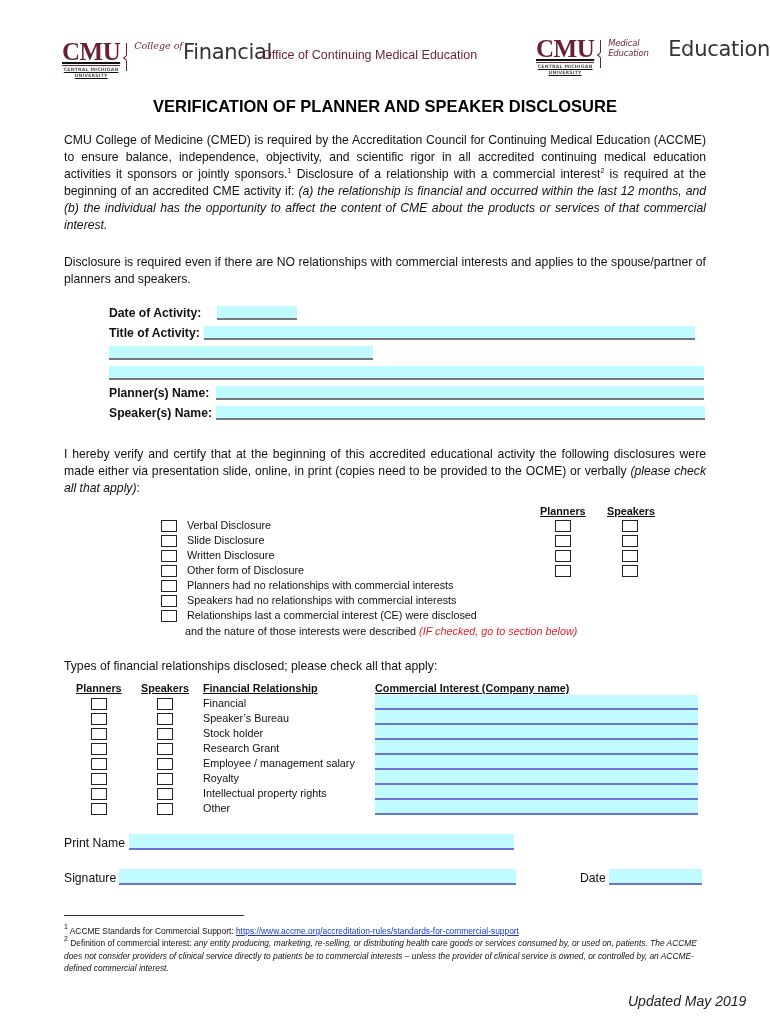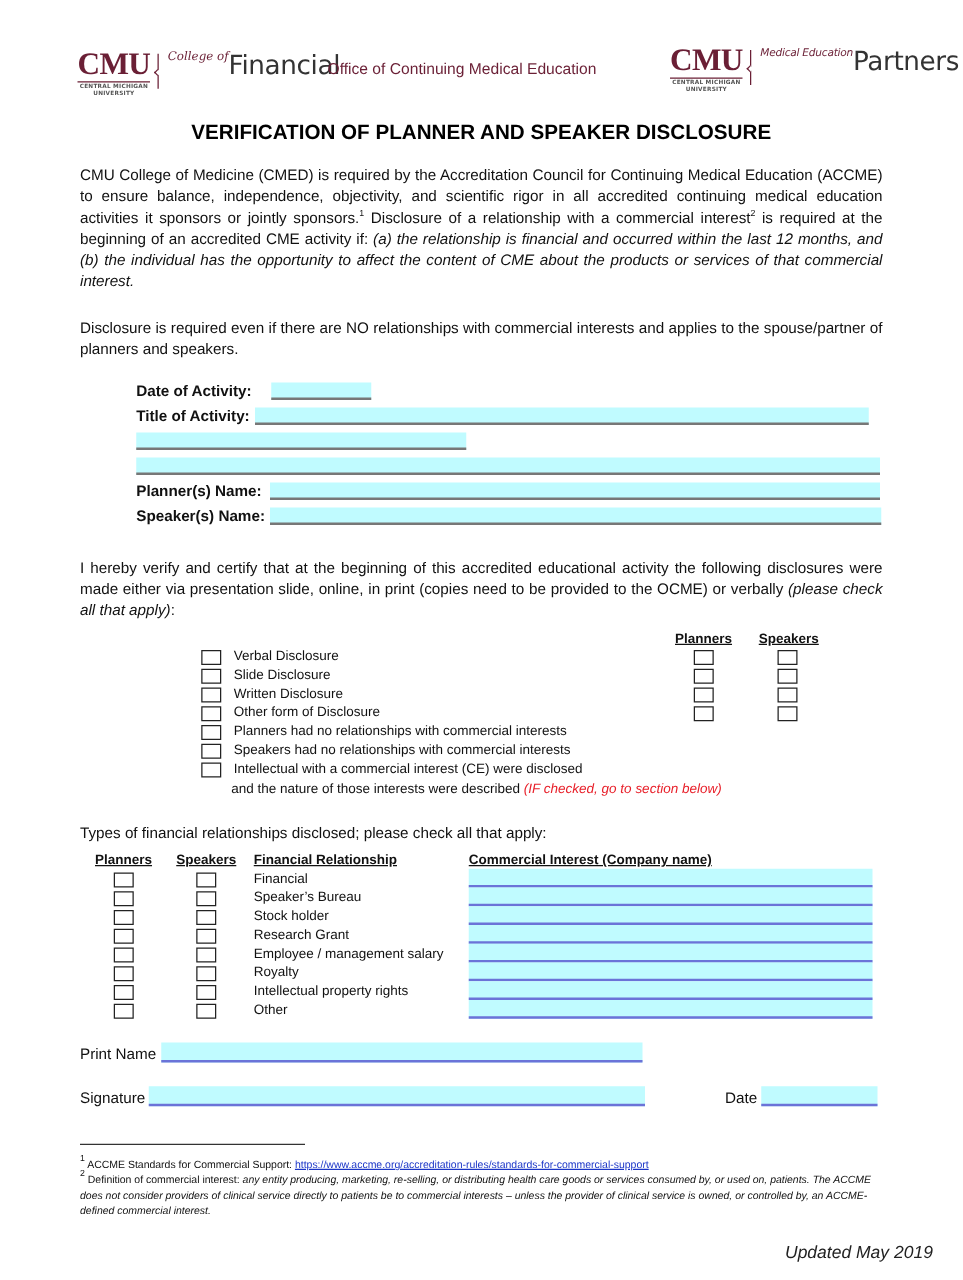--- a/index.html
+++ b/index.html
@@ -2,21 +2,21 @@
 <html><head>
 <meta charset="utf-8">
 <style>
   html, body { margin:0; padding:0; background:#ffffff; }
   body { width:770px; height:1024px; position:relative; overflow:hidden;
          font-family:"Liberation Sans", sans-serif; color:#111; }
   .abs { position:absolute; }
 
   
   .logo { position:absolute; display:flex; align-items:flex-start; }
-  .cmu-block { display:flex; flex-direction:column; align-items:center; }
+  .cmu-block { display:flex; flex-direction:column; align-items:center;text-decoration:underline; }
   .cmu-word { font-family:"Liberation Serif", serif; font-weight:bold; color:#6a1f35;
               font-size:25px; line-height:22px; letter-spacing:-0.5px; }
   .cmu-rule { width:58px; height:1px; background:#6a1f35; margin-top:2px; }
   .cmu-sub { font-family:"DejaVu Sans", sans-serif; font-size:4.6px; font-weight:bold;
              color:#555; line-height:5.5px; text-align:center; margin-top:1px; letter-spacing:0.2px; }
   .logo-divider { width:1px; height:28px; background:#6a1f35; margin:2px 7px 0 6px; position:relative; }
   .logo-divider::after { content:""; position:absolute; left:-2px; top:13px; width:3px; height:3px;
                          border-left:1px solid #6a1f35; border-bottom:1px solid #6a1f35; transform:rotate(45deg); background:#fff; }
   .logo-text { display:flex; }
   .logo-small { font-family:"DejaVu Serif", serif; font-style:italic; font-size:9.5px; color:#6a1f35; line-height:10px; }
@@ -77,21 +77,21 @@
     <div class="cmu-word">CMU</div>
     <div class="cmu-rule"></div>
     <div class="cmu-sub">
       <div>CENTRAL MICHIGAN</div>
       <div>UNIVERSITY</div>
     </div>
   </div>
   <div class="logo-divider"></div>
   <div class="logo-text">
     <div class="logo-small2">Medical Education</div>
-    <div class="logo-big">Partners</div>
+    <div class="logo-big">Education</div>
   </div>
 </div>
 
 <h1 class="title">VERIFICATION OF PLANNER AND SPEAKER DISCLOSURE</h1>
 
 <div class="para" style="top:132px;">
   <span>CMU College of Medicine (CMED) is required by the Accreditation Council for Continuing Medical Education (ACCME) to ensure balance, independence, objectivity, and scientific rigor in all accredited continuing medical education activities it sponsors or jointly sponsors.</span><sup>1</sup><span>  Disclosure of a relationship with a commercial interest</span><sup>2</sup><span> is required at the beginning of an accredited CME activity if:  </span><i>(a) the relationship is financial and occurred within the last 12 months, and (b) the individual has the opportunity to affect the content of CME about the products or services of that commercial interest.</i>
 </div>
 
 <div class="para" style="top:254px;">Disclosure is required even if there are NO relationships with commercial interests and applies to the spouse/partner of planners and speakers.</div>
@@ -138,21 +138,21 @@
     <div class="cb" style="left: 622px; top: 550px;"></div>
     <div class="cb" style="left: 161px; top: 565px;"></div>
     <div class="cb-label" style="left: 187px; top: 564px;">Other form of Disclosure</div>
     <div class="cb" style="left: 555px; top: 565px;"></div>
     <div class="cb" style="left: 622px; top: 565px;"></div>
     <div class="cb" style="left: 161px; top: 580px;"></div>
     <div class="cb-label" style="left: 187px; top: 579px;">Planners had no relationships with commercial interests</div>
     <div class="cb" style="left: 161px; top: 595px;"></div>
     <div class="cb-label" style="left: 187px; top: 594px;">Speakers had no relationships with commercial interests</div>
     <div class="cb" style="left: 161px; top: 610px;"></div>
-    <div class="cb-label" style="left: 187px; top: 609px;">Intellectual with a commercial interest (CE) were disclosed</div>
+    <div class="cb-label" style="left: 187px; top: 609px;">Relationships last a commercial interest (CE) were disclosed</div>
   </div>
 <div class="hdr-u" style="left:540px; top:505px;">Planners</div>
 <div class="hdr-u" style="left:607px; top:505px;">Speakers</div>
 <div class="cb-label" style="left:185px; top:625px;">
   <span>and the nature of those interests were described </span><span class="red-note">(IF checked, go to section below)</span>
 </div>
 
 <div class="para" style="top:658px;">Types of financial relationships disclosed; please check all that apply:</div>
 <div class="hdr-u" style="left:76px; top:682px;">Planners</div>
 <div class="hdr-u" style="left:141px; top:682px;">Speakers</div>

